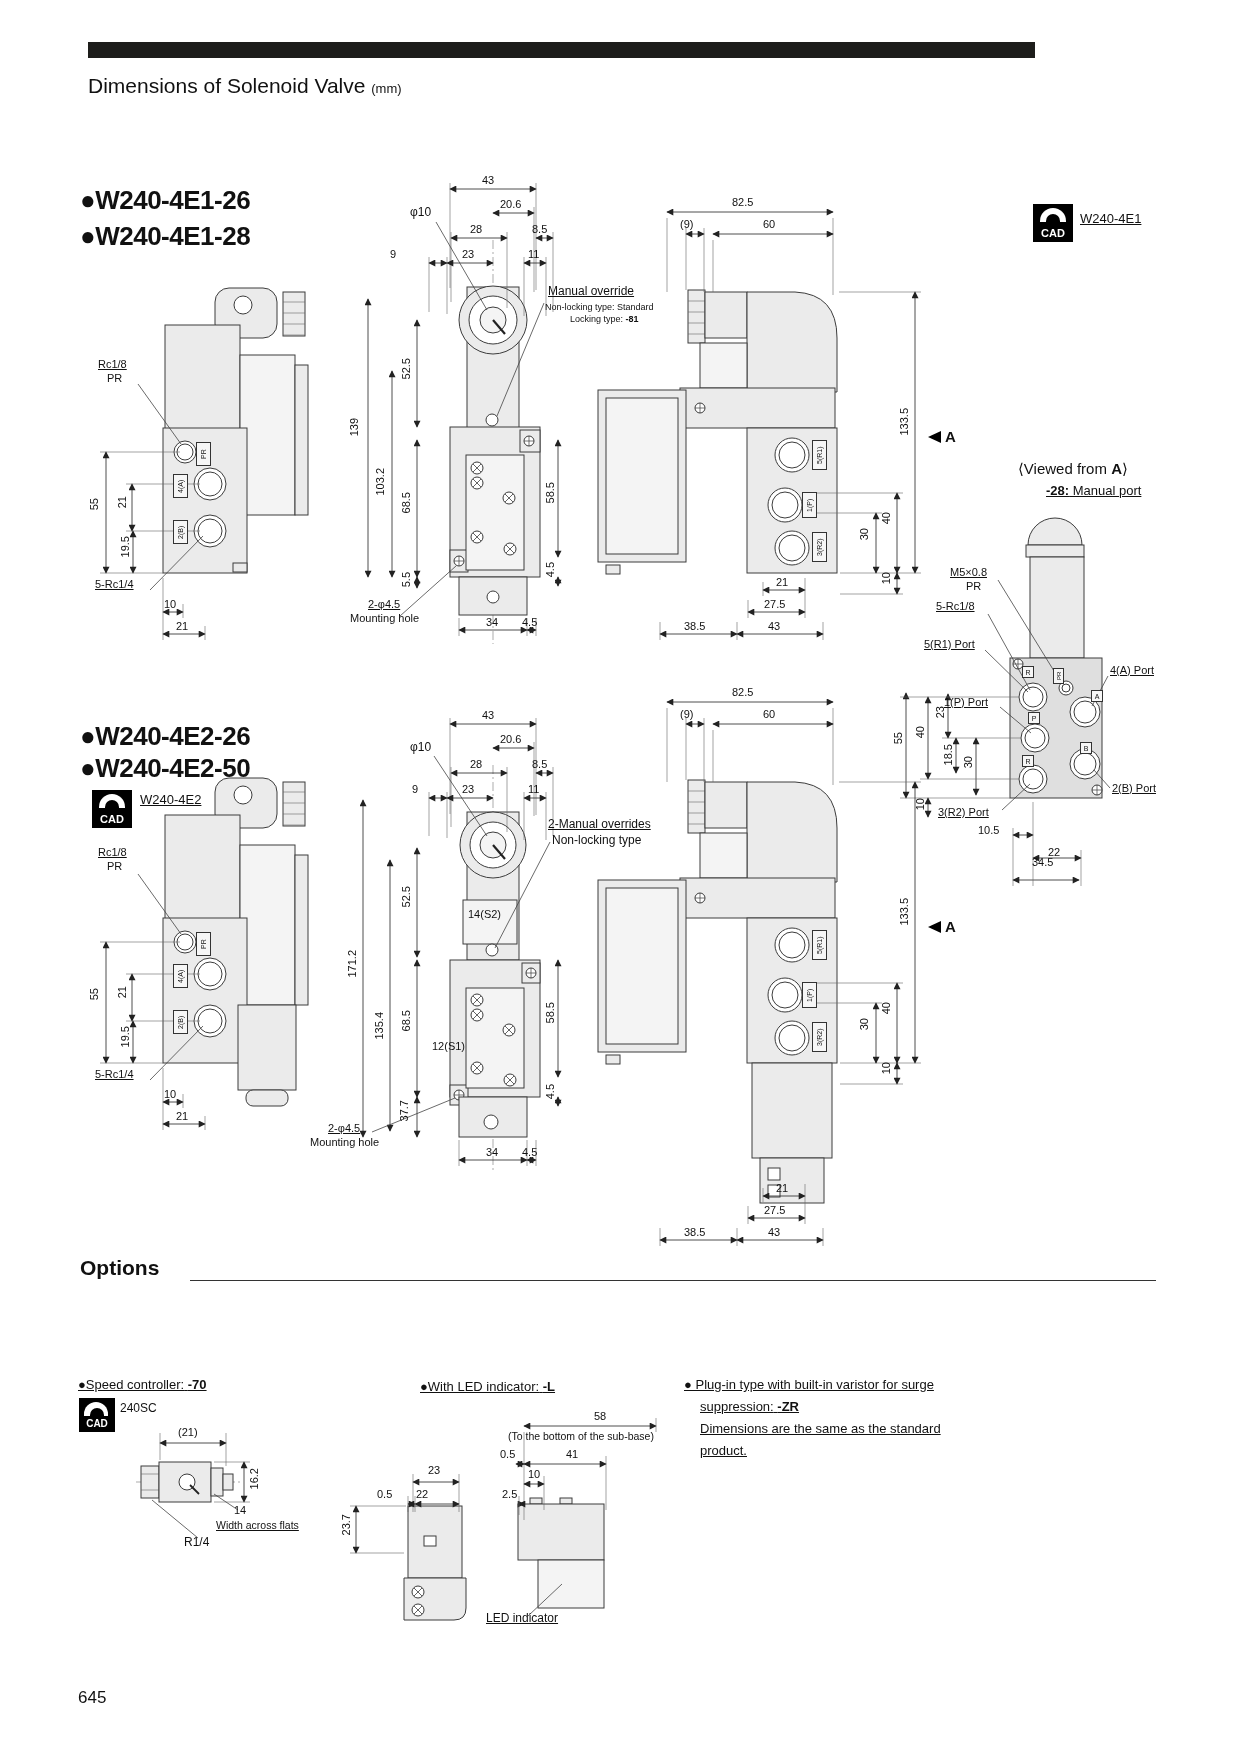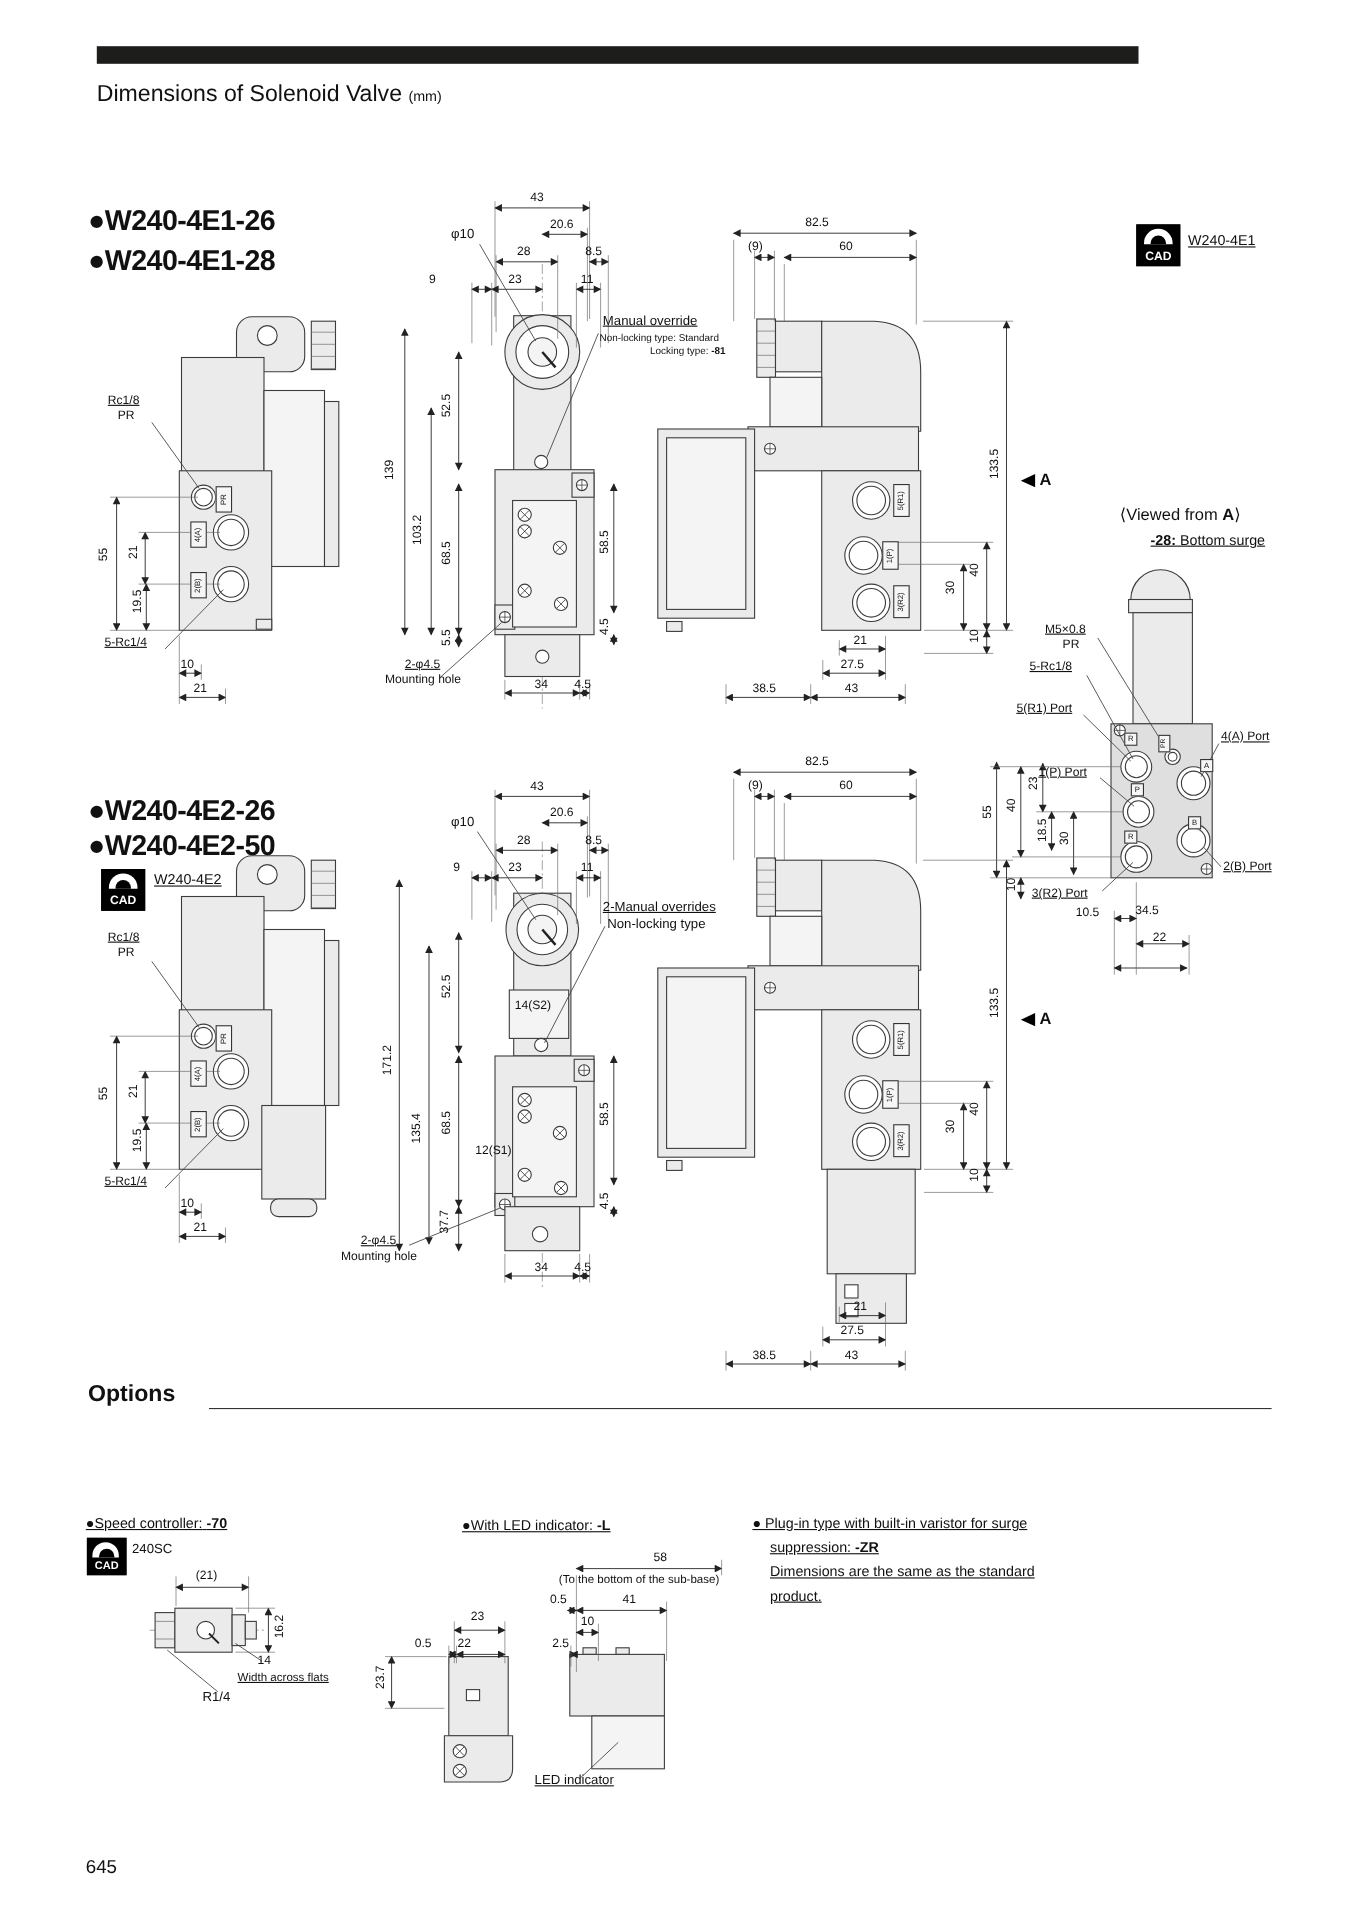--- a/index.html
+++ b/index.html
@@ -478,21 +478,21 @@
 <div class="L" style="left:482px;top:174px">43</div>
 <div class="L" style="left:500px;top:198px">20.6</div>
 <div class="L s12" style="left:410px;top:206px">φ10</div>
 <div class="L" style="left:470px;top:223px">28</div>
 <div class="L" style="left:532px;top:223px">8.5</div>
 <div class="L" style="left:390px;top:248px">9</div>
 <div class="L" style="left:462px;top:248px">23</div>
 <div class="L" style="left:528px;top:248px">11</div>
 <div class="L s12 ul" style="left:548px;top:285px">Manual override</div>
 <div class="L s9" style="left:545px;top:302px">Non-locking type: Standard</div>
-<div class="L s9" style="left:591px;top:314px"><span>Locking type:</span> <span class="b">-81</span></div>
+<div class="L s9" style="left:570px;top:314px"><span>Locking type:</span> <span class="b">-81</span></div>
 <div class="L v" style="left:400px;top:358px">52.5</div>
 <div class="L v" style="left:348px;top:418px">139</div>
 <div class="L v" style="left:374px;top:468px">103.2</div>
 <div class="L v" style="left:400px;top:492px">68.5</div>
 <div class="L v" style="left:544px;top:482px">58.5</div>
 <div class="L v" style="left:400px;top:572px">5.5</div>
 <div class="L v" style="left:544px;top:562px">4.5</div>
 <div class="L" style="left:486px;top:616px">34</div>
 <div class="L" style="left:522px;top:616px">4.5</div>
 <div class="L ul" style="left:368px;top:598px">2-φ4.5</div>
@@ -508,38 +508,38 @@
 <div class="L v" style="left:880px;top:572px">10</div>
 <div class="L" style="left:776px;top:576px">21</div>
 <div class="L" style="left:764px;top:598px">27.5</div>
 <div class="L" style="left:684px;top:620px">38.5</div>
 <div class="L" style="left:768px;top:620px">43</div>
 <div class="tag tagv" style="left:812px;top:440px;width:13px;height:28px">5(R1)</div>
 <div class="tag tagv" style="left:802px;top:492px;width:13px;height:24px">1(P)</div>
 <div class="tag tagv" style="left:812px;top:532px;width:13px;height:28px">3(R2)</div>
 
 <div class="L s15" style="left:1018px;top:460px"><span>⟨Viewed from </span><span class="b">A</span><span>⟩</span></div>
-<div class="L s13" style="left:1046px;top:484px"><span class="b">-28:</span><span> Bottom surge</span></div>
+<div class="L s13" style="left:1046px;top:484px"><span class="b">-28:</span><span> Manual port</span></div>
 <div class="L ul" style="left:950px;top:566px">M5×0.8</div>
 <div class="L" style="left:966px;top:580px">PR</div>
 <div class="L ul" style="left:936px;top:600px">5-Rc1/8</div>
 <div class="L ul" style="left:924px;top:638px">5(R1) Port</div>
 <div class="L ul" style="left:944px;top:696px">1(P) Port</div>
 <div class="L ul" style="left:1110px;top:664px">4(A) Port</div>
 <div class="L ul" style="left:1112px;top:782px">2(B) Port</div>
 <div class="L ul" style="left:938px;top:806px">3(R2) Port</div>
 <div class="L v" style="left:892px;top:732px">55</div>
 <div class="L v" style="left:914px;top:726px">40</div>
 <div class="L v" style="left:934px;top:706px">23</div>
 <div class="L v" style="left:942px;top:744px">18.5</div>
 <div class="L v" style="left:962px;top:756px">30</div>
 <div class="L v" style="left:914px;top:798px">10</div>
 <div class="L" style="left:978px;top:824px">10.5</div>
 <div class="L" style="left:1048px;top:846px">22</div>
-<div class="L" style="left:1032px;top:822px">34.5</div>
+<div class="L" style="left:1032px;top:856px">34.5</div>
 <div class="tag" style="left:1022px;top:666px;width:10px;height:10px">R</div>
 <div class="tag tagv" style="left:1053px;top:668px;width:9px;height:14px;font-size:6px">PR</div>
 <div class="tag" style="left:1091px;top:690px;width:10px;height:10px">A</div>
 <div class="tag" style="left:1028px;top:712px;width:10px;height:10px">P</div>
 <div class="tag" style="left:1022px;top:755px;width:10px;height:10px">R</div>
 <div class="tag" style="left:1080px;top:742px;width:10px;height:10px">B</div>
 
 <div class="L model" style="left:80px;top:722px">●W240-4E2-26</div>
 <div class="L model" style="left:80px;top:754px">●W240-4E2-50</div>
 <div class="cadge" style="left:92px;top:790px">

